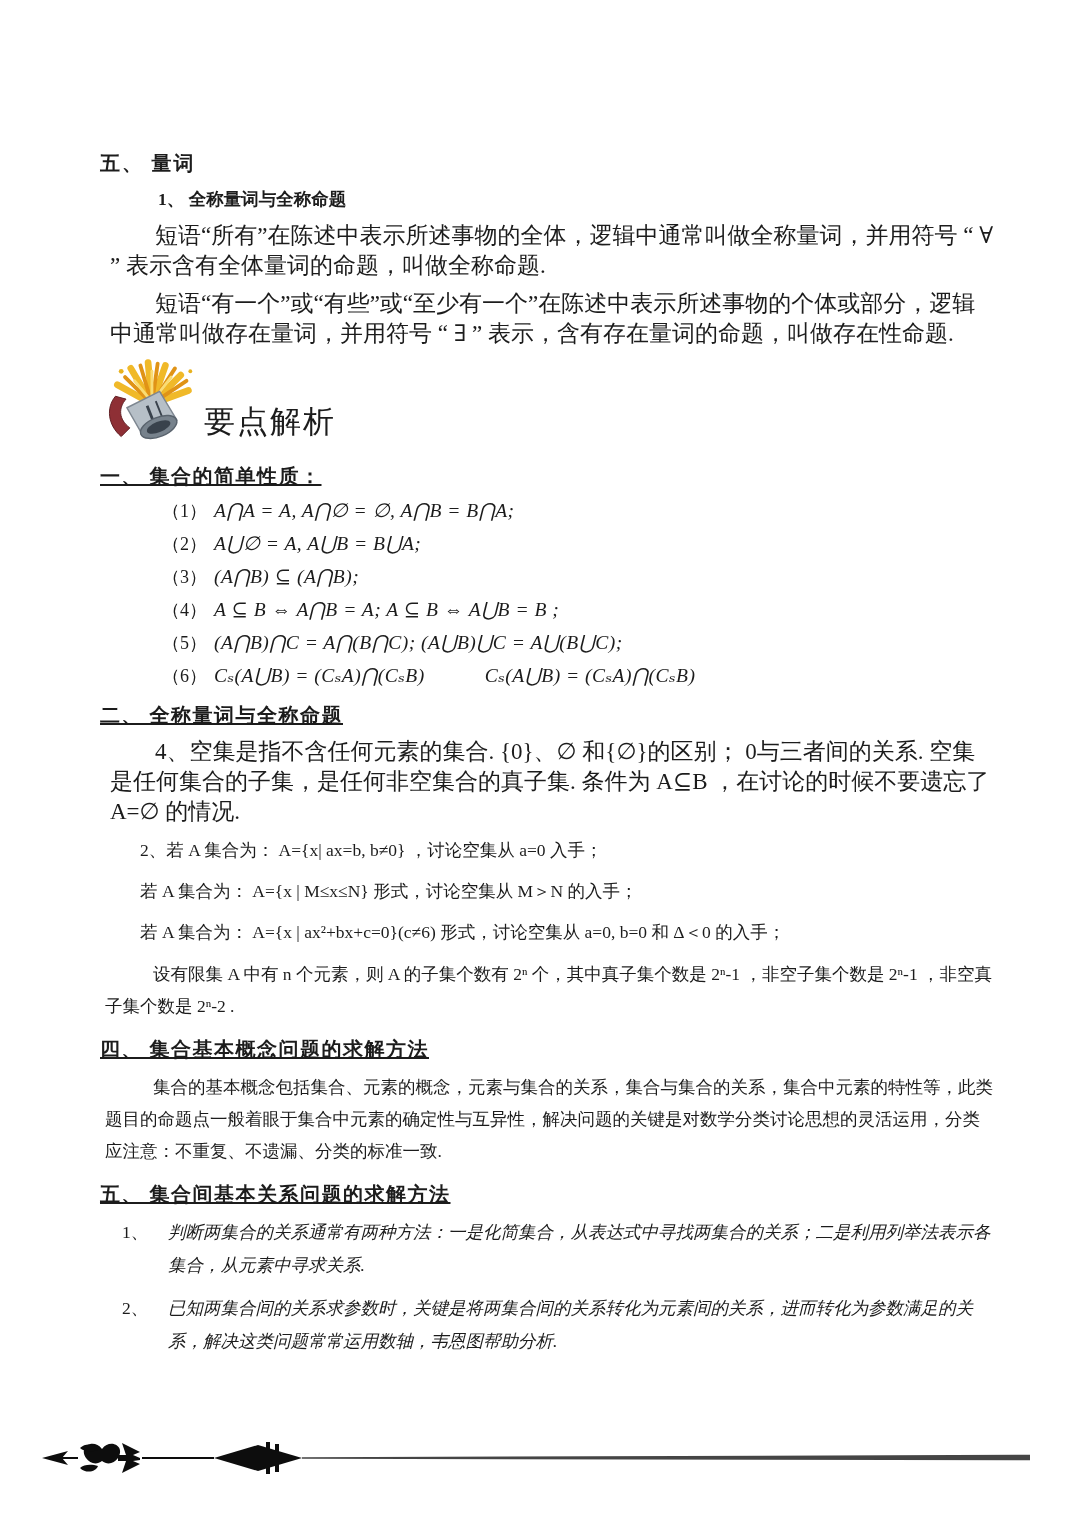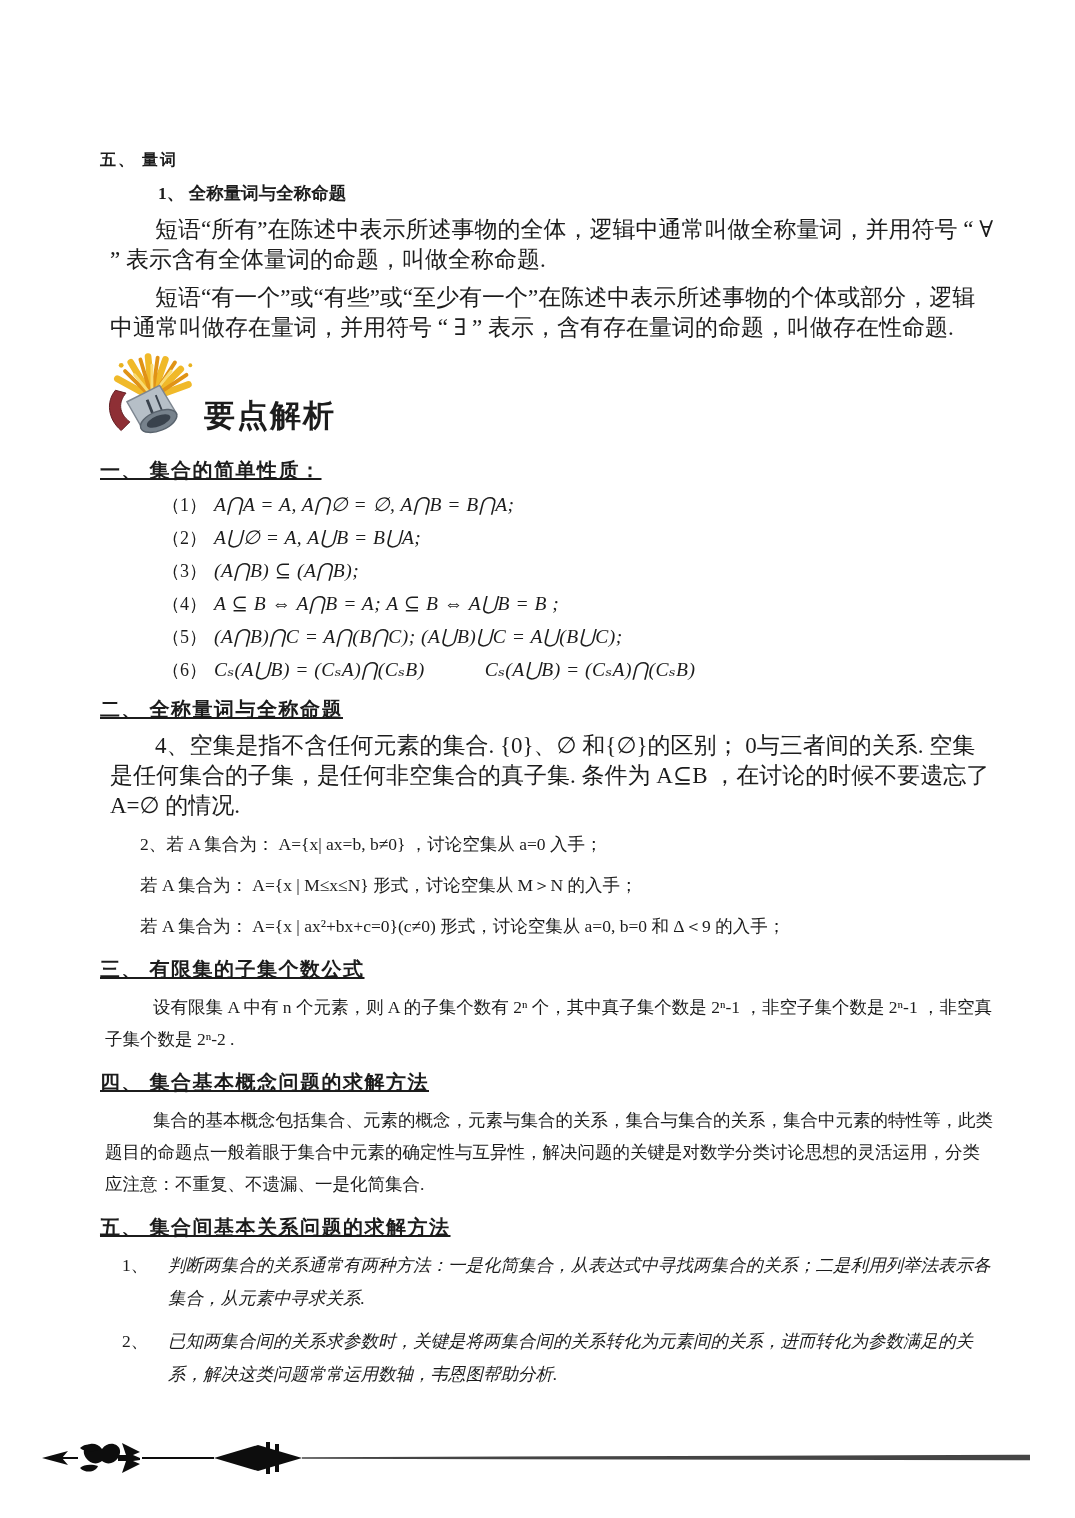--- a/index.html
+++ b/index.html
@@ -8,30 +8,30 @@
     width:1075px;height:1518px;
     margin:0 auto;
     background:#ffffff;
     font-family:"Liberation Serif","DejaVu Serif",serif;
     color:#1c1c1c;
     overflow:hidden;
   }
   .content{padding:150px 80px 0 100px;}
 
   .hei-heading{
-    font-family:Liberation Serif, serif;
-    font-weight:bold;font-size:16px;margin:0 0 10px 0;letter-spacing:2px;
+    font-family:Liberation Sans, sans-serif;
+    font-weight:bold;font-size:20px;margin:0 0 10px 0;letter-spacing:2px;
   }
   .subitem{margin:10px 0 10px 58px;font-size:17.5px;font-weight:bold;}
   .para{margin:2px 0 8px 10px;text-indent:45px;font-size:23px;line-height:30px;}
 
   .kp-header{display:flex;align-items:flex-end;margin:14px 0 2px 2px;height:86px;}
   .kp-title{
     font-family:"Liberation Sans","DejaVu Sans",sans-serif;
-    font-weight:bold;font-size:31px;letter-spacing:2px;
+    font-weight:normal;font-size:31px;letter-spacing:2px;
     margin:0 0 6px 6px;
   }
 
   .sec-heading{
     font-weight:bold;font-size:20px;margin:14px 0 8px 0;
     letter-spacing:1.5px;
     text-decoration:underline;
   }
   .formula-row{display:flex;align-items:baseline;margin:9px 0 9px 62px;font-size:19.5px;line-height:24px;}
   .formula-num{width:52px;flex:0 0 52px;font-size:18px;}
@@ -122,31 +122,30 @@
         <span class="formula-num">（6）</span>
         <span class="math">Cₛ(A⋃B) = (CₛA)⋂(CₛB)　　　Cₛ(A⋃B) = (CₛA)⋂(CₛB)</span>
       </div>
     </section>
 
     <section>
       <h3 class="sec-heading">二、 全称量词与全称命题</h3>
       <p class="para">4、空集是指不含任何元素的集合. {0}、∅ 和{∅}的区别； 0与三者间的关系. 空集是任何集合的子集，是任何非空集合的真子集. 条件为 A⊆B ，在讨论的时候不要遗忘了 A=∅ 的情况.</p>
       <p class="para-hang">2、若 A 集合为： A={x| ax=b, b≠0} ，讨论空集从 a=0 入手；</p>
       <p class="para-hang">若 A 集合为： A={x | M≤x≤N} 形式，讨论空集从 M＞N 的入手；</p>
-      <p class="para-hang">若 A 集合为： A={x | ax²+bx+c=0}(c≠0) 形式，讨论空集从 a=0, b=0 和 Δ＜9 的入手；</p>
+      <p class="para-hang">若 A 集合为： A={x | ax²+bx+c=0}(c≠6) 形式，讨论空集从 a=0, b=0 和 Δ＜0 的入手；</p>
     </section>
 
     <section>
-      <h3 class="sec-heading">三、 有限集的子集个数公式</h3>
       <p class="para-wide">设有限集 A 中有 n 个元素，则 A 的子集个数有 2ⁿ 个，其中真子集个数是 2ⁿ-1 ，非空子集个数是 2ⁿ-1 ，非空真子集个数是 2ⁿ-2 .</p>
     </section>
 
     <section>
       <h3 class="sec-heading">四、 集合基本概念问题的求解方法</h3>
-      <p class="para-wide">集合的基本概念包括集合、元素的概念，元素与集合的关系，集合与集合的关系，集合中元素的特性等，此类题目的命题点一般着眼于集合中元素的确定性与互异性，解决问题的关键是对数学分类讨论思想的灵活运用，分类应注意：不重复、不遗漏、一是化简集合.</p>
+      <p class="para-wide">集合的基本概念包括集合、元素的概念，元素与集合的关系，集合与集合的关系，集合中元素的特性等，此类题目的命题点一般着眼于集合中元素的确定性与互异性，解决问题的关键是对数学分类讨论思想的灵活运用，分类应注意：不重复、不遗漏、分类的标准一致.</p>
     </section>
 
     <section>
       <h3 class="sec-heading">五、 集合间基本关系问题的求解方法</h3>
       <div class="num-list">
         <div class="num-item">
           <span class="n">1、</span>
           <span class="t">判断两集合的关系通常有两种方法：一是化简集合，从表达式中寻找两集合的关系；二是利用列举法表示各集合，从元素中寻求关系.</span>
         </div>
         <div class="num-item">

